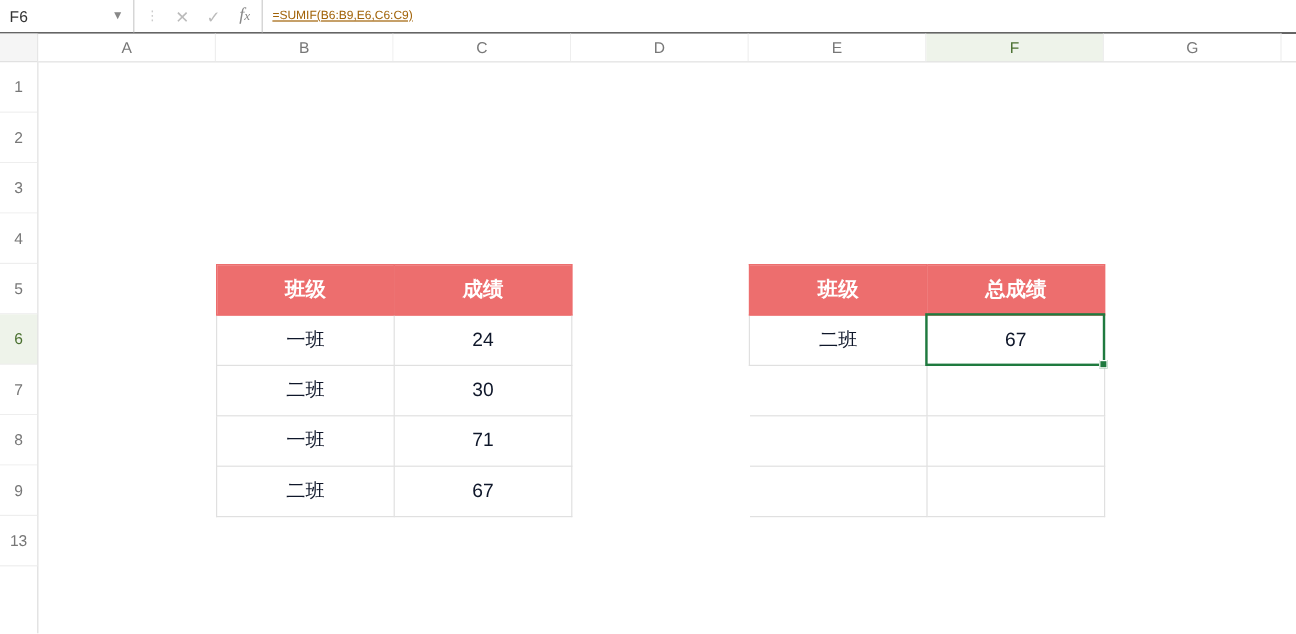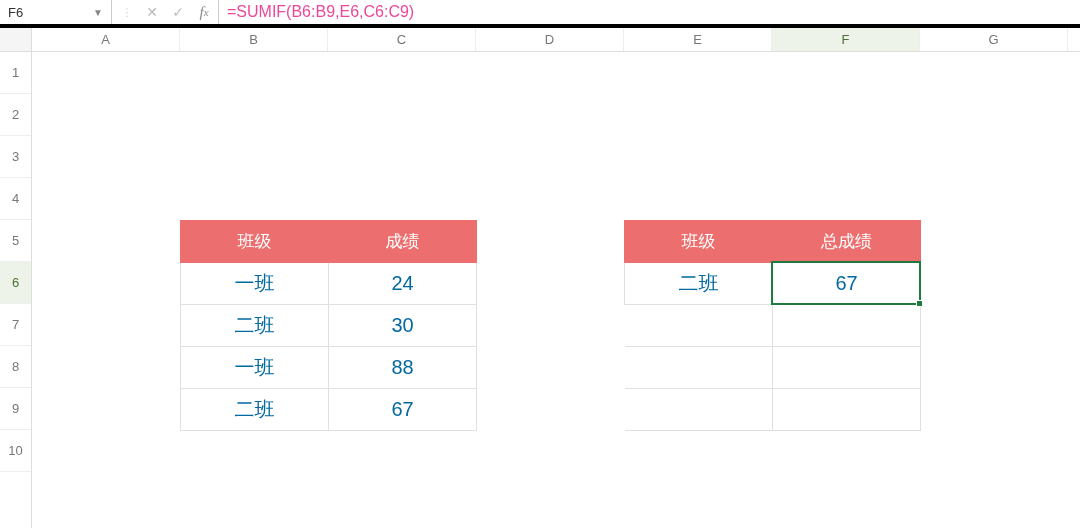--- a/index.html
+++ b/index.html
@@ -12,21 +12,21 @@
       font-size: 14px;
       background: #fff;
       overflow: hidden;
       width: 1080px;
       height: 528px;
     }
     .formula-bar {
       display: flex;
       align-items: center;
       height: 28px;
-      border-bottom: 4px solid #000000;
+      border-bottom: 1px solid #000000;
       background: #fff;
     }
     .name-box {
       width: 112px;
       height: 100%;
       display: flex;
       align-items: center;
       padding: 0 8px;
       border-right: 1px solid #ccc;
       font-size: 13px;
@@ -61,22 +61,23 @@
       font-size: 15px;
     }
     .fb-icon.dots {
       color: #ccc;
       font-size: 11px;
       letter-spacing: -2px;
     }
     .formula-input {
       flex: 1;
       padding: 0 8px;
-      color: #ec4899;
-      font-size: 16px;
+      color: #a16207;
+      font-size: 10px;
+      text-decoration: underline;
     }
     .sheet {
       display: flex;
       height: calc(100% - 28px);
     }
     .row-headers {
       width: 32px;
       background: #fff;
       border-right: 1px solid #ddd;
     }
@@ -139,27 +140,27 @@
     .data-table {
       position: absolute;
       border-collapse: collapse;
     }
     .data-table td, .data-table th {
       width: 148px;
       height: 42px;
       text-align: center;
       vertical-align: middle;
       border: 1px solid #e0e0e0;
-      font-size: 20px;
-      color: #0369a1;
+      font-size: 16px;
+      color: #0f172a;
     }
     .data-table th {
       background: #ed6e6e;
       color: #fff;
-      font-weight: normal;
+      font-weight: bold;
       border-color: #ed6e6e;
       font-size: 17px;
     }
     .table1 {
       left: 148px;
       top: 168px;
     }
     .table2 {
       left: 592px;
       top: 168px;
@@ -208,21 +209,21 @@
     <div id="row-header-container">
         <div class="row-header">1</div>
         <div class="row-header">2</div>
         <div class="row-header">3</div>
         <div class="row-header">4</div>
         <div class="row-header">5</div>
         <div class="row-header active">6</div>
         <div class="row-header">7</div>
         <div class="row-header">8</div>
         <div class="row-header">9</div>
-        <div class="row-header">10</div>
+        <div class="row-header">13</div>
       </div>
   </div>
   <div class="grid-wrap">
     <div class="col-headers" id="col-header-container">
         <div class="col-header">A</div>
         <div class="col-header">B</div>
         <div class="col-header">C</div>
         <div class="col-header">D</div>
         <div class="col-header">E</div>
         <div class="col-header active">F</div>
@@ -329,21 +330,21 @@
         <tr>
           <td>一班</td>
           <td>24</td>
         </tr>
         <tr>
           <td style="position:relative">二班</td>
           <td>30</td>
         </tr>
         <tr>
           <td>一班</td>
-          <td>88</td>
+          <td>71</td>
         </tr>
         <tr>
           <td>二班</td>
           <td>67</td>
         </tr>
       </tbody>
         </table>
 
       <table class="data-table table2">
         <tbody>

